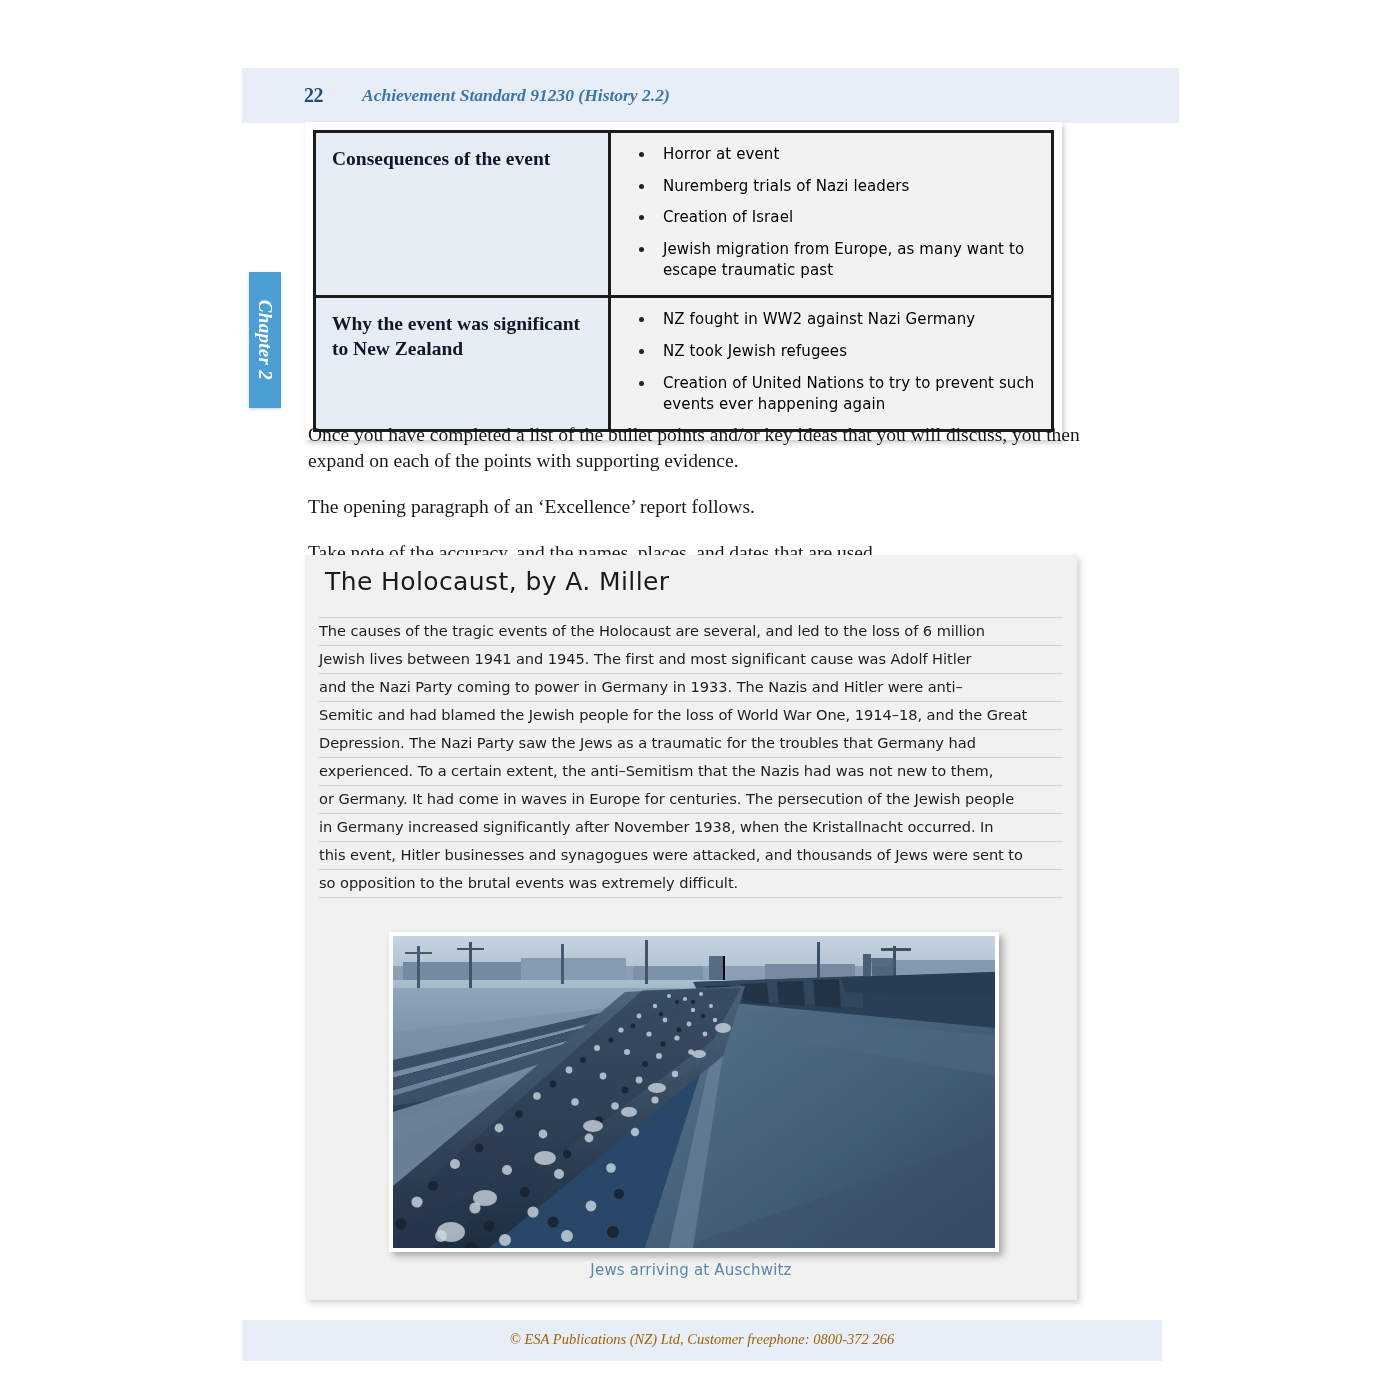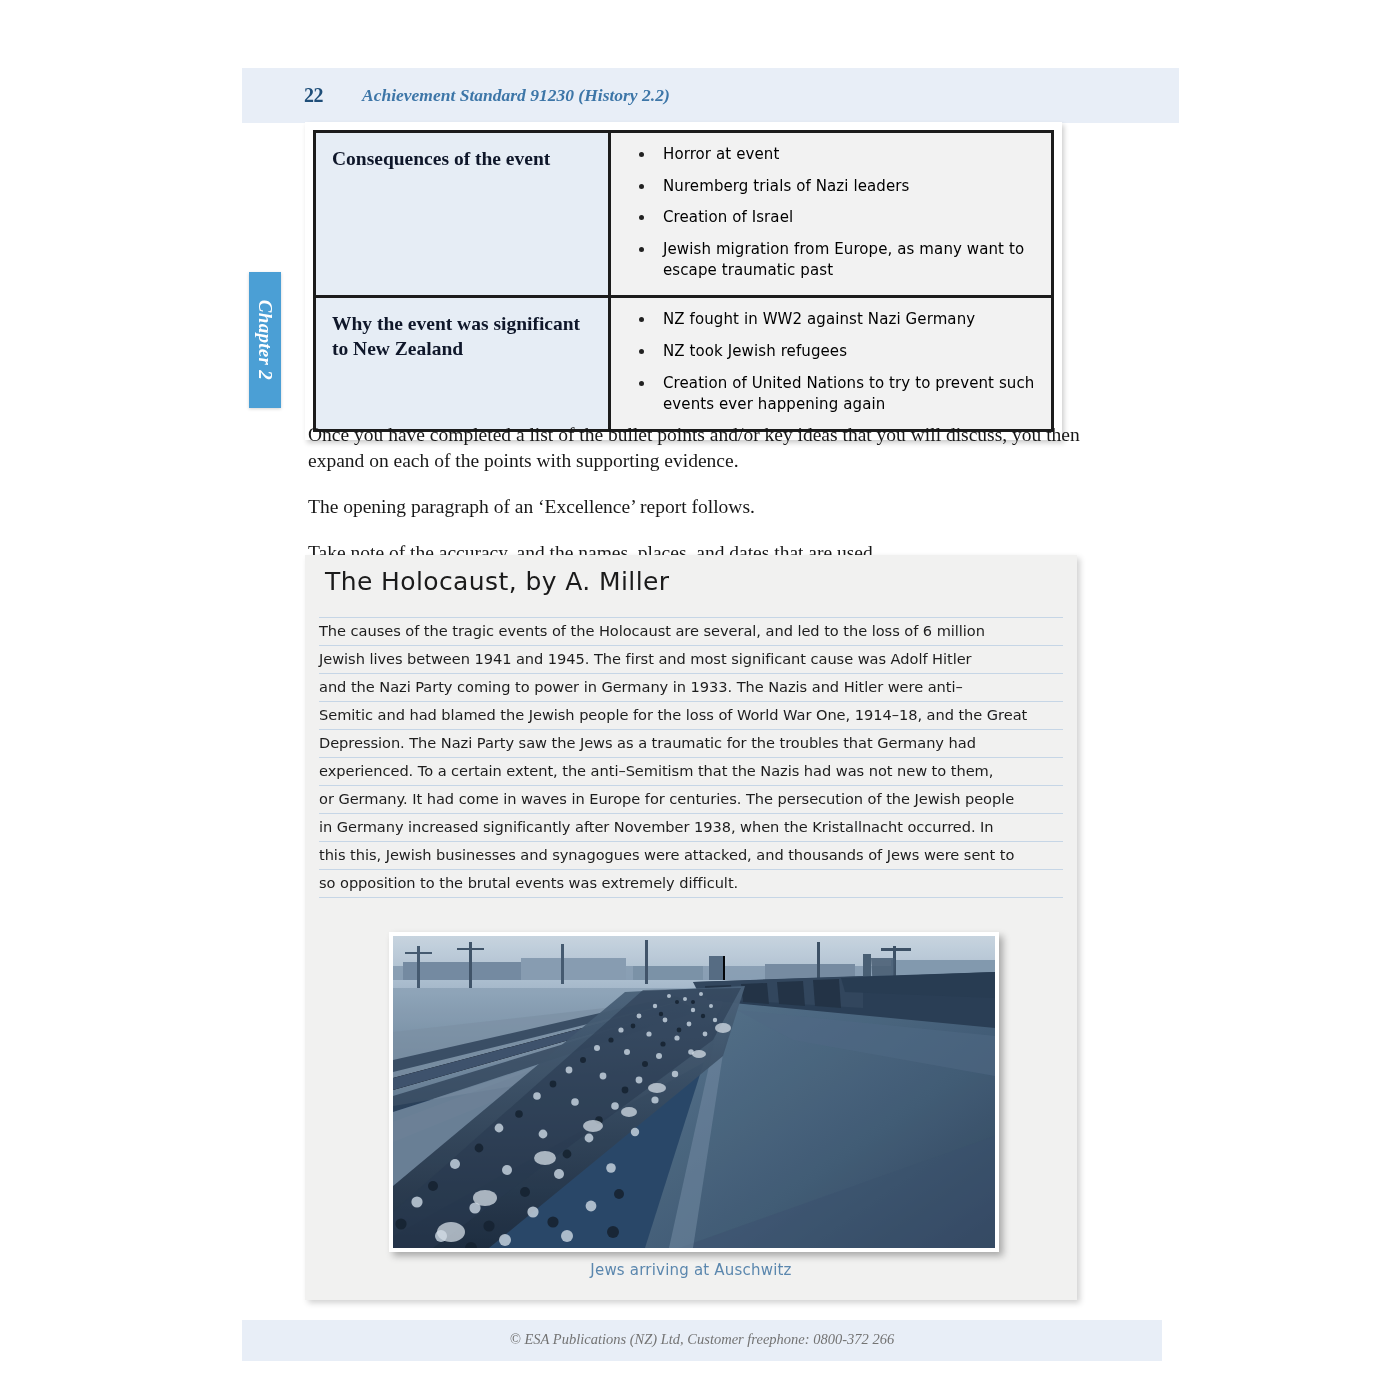--- a/index.html
+++ b/index.html
@@ -153,21 +153,21 @@
   }
 
   
   .footer-band{
     position:absolute;left:242px;top:1320px;width:920px;height:41px;
     background:#e8eef7;
   }
   .footer-text{
     position:absolute;left:0;top:11px;width:920px;text-align:center;
     font-family:"Liberation Serif", serif;
-    font-style:italic;font-size:14.5px;color:#737373;
+    font-style:italic;font-size:14.5px;color:#a16207;
   }
 </style>
 </head>
 <body>
 
 <div class="page">
 
   <div class="header-band">
     <div class="page-number">22</div>
     <div class="running-head">Achievement Standard 91230 (History 2.2)</div>
@@ -216,21 +216,21 @@
 
     <div class="ruled-block">
       <div class="ruled-line">The causes of the tragic events of the Holocaust are several, and led to the loss of 6 million</div>
       <div class="ruled-line">Jewish lives between 1941 and 1945. The first and most significant cause was Adolf Hitler</div>
       <div class="ruled-line">and the Nazi Party coming to power in Germany in 1933. The Nazis and Hitler were anti–</div>
       <div class="ruled-line">Semitic and had blamed the Jewish people for the loss of World War One, 1914–18, and the Great</div>
       <div class="ruled-line">Depression. The Nazi Party saw the Jews as a traumatic for the troubles that Germany had</div>
       <div class="ruled-line">experienced. To a certain extent, the anti–Semitism that the Nazis had was not new to them,</div>
       <div class="ruled-line">or Germany. It had come in waves in Europe for centuries. The persecution of the Jewish people</div>
       <div class="ruled-line">in Germany increased significantly after November 1938, when the Kristallnacht occurred. In</div>
-      <div class="ruled-line">this this, Jewish businesses and synagogues were attacked, and thousands of Jews were sent to</div>
+      <div class="ruled-line">this event, Hitler businesses and synagogues were attacked, and thousands of Jews were sent to</div>
       <div class="ruled-line">so opposition to the brutal events was extremely difficult.</div>
     </div>
 
     <div class="photo-frame">
       <div class="photo">
         <svg viewBox="0 0 602 312" preserveAspectRatio="none">
           <defs>
             <linearGradient id="sky" x1="0" y1="0" x2="0" y2="1">
               <stop offset="0%" stop-color="#dbe7f0"></stop>
               <stop offset="100%" stop-color="#b6c9da"></stop>

